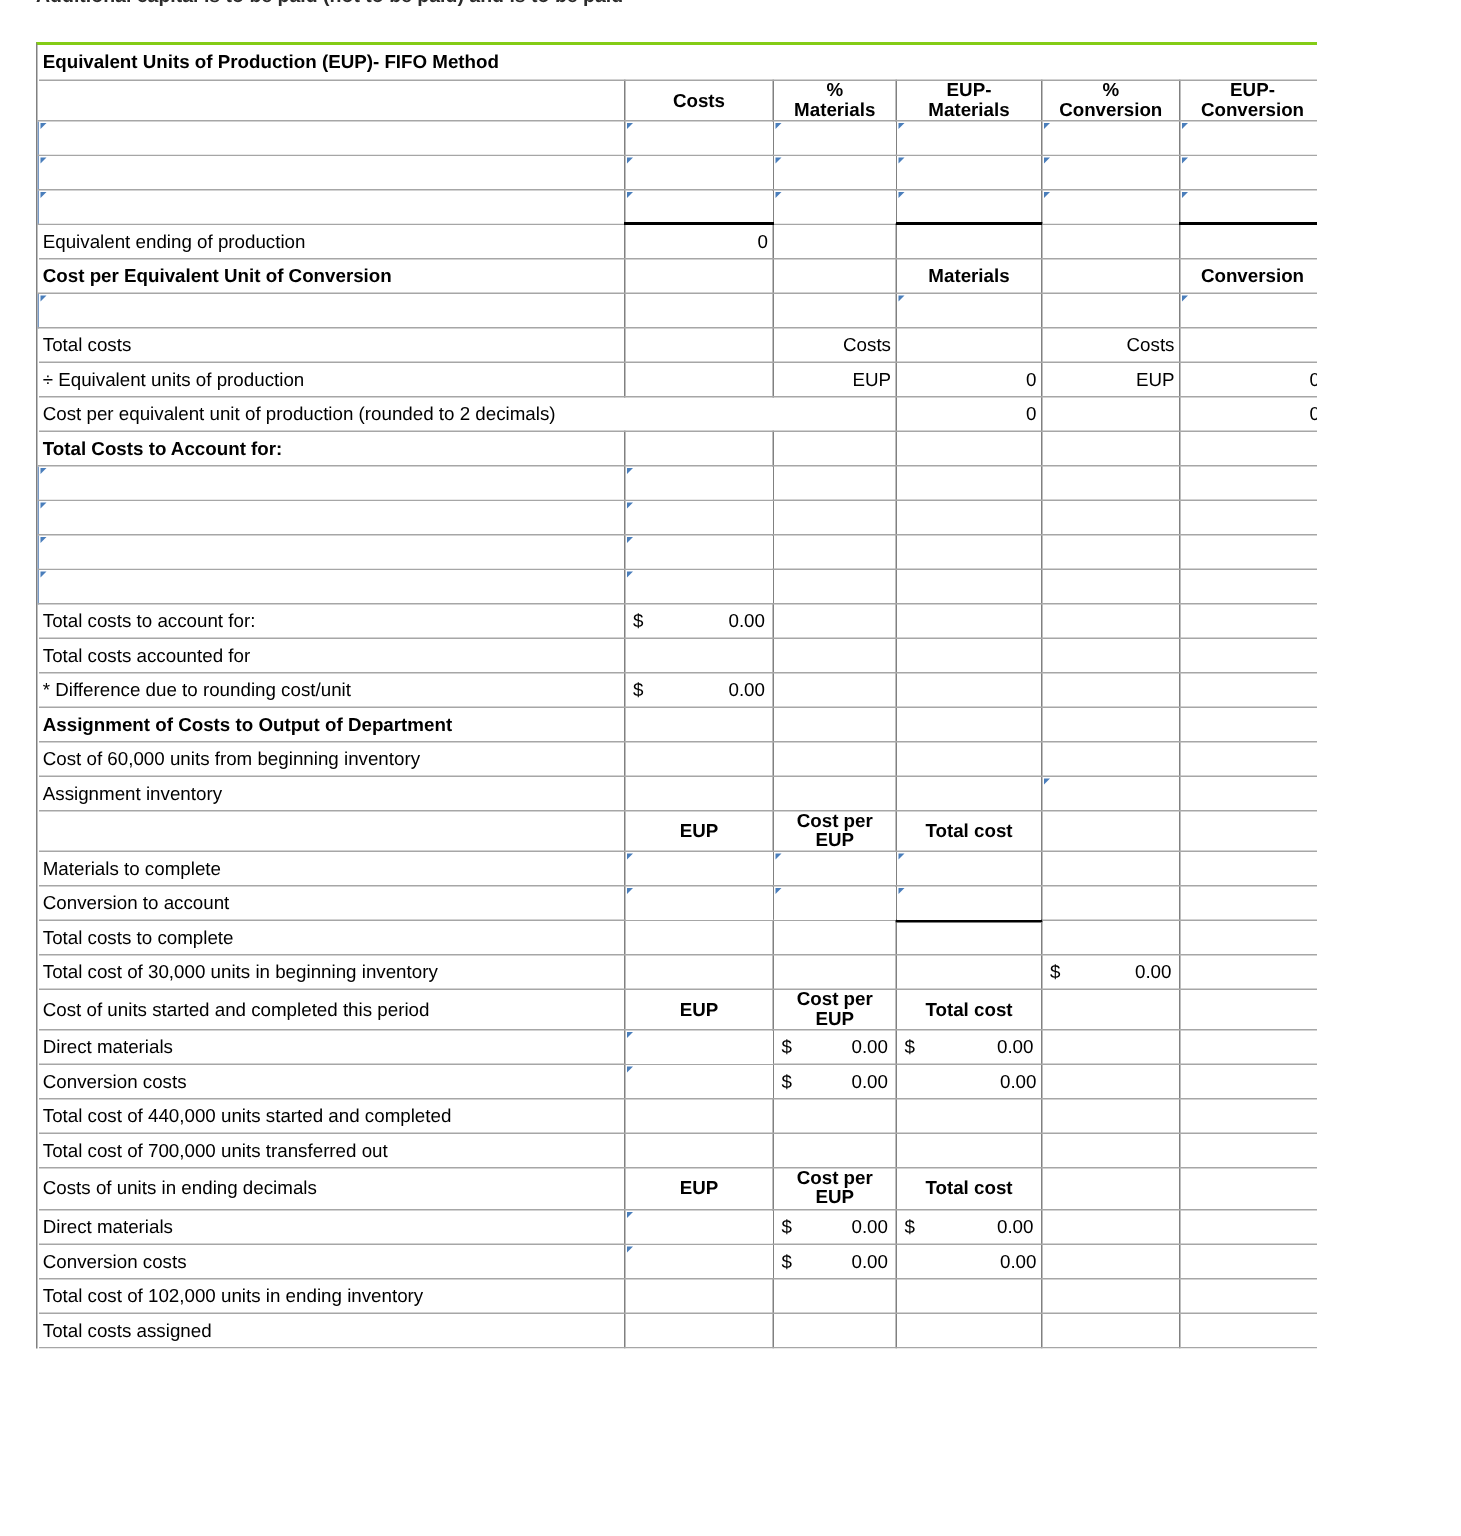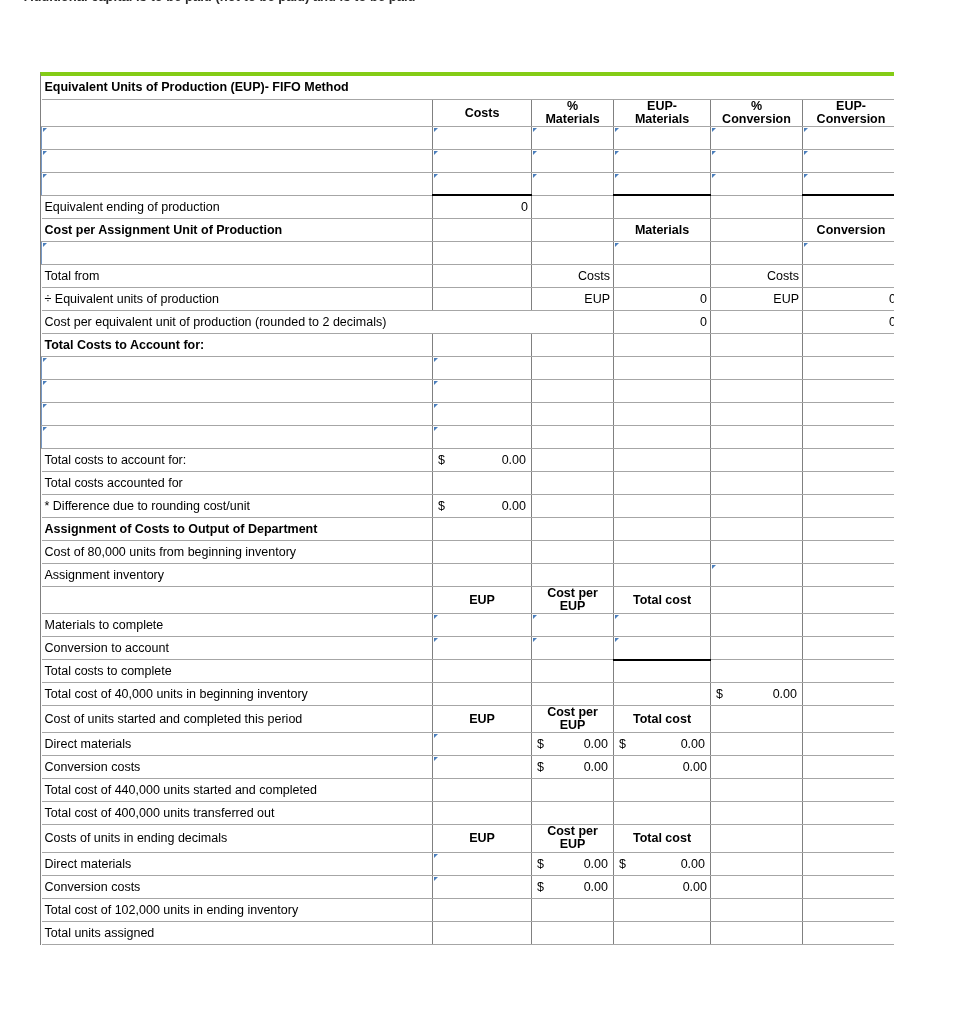--- a/index.html
+++ b/index.html
@@ -22,26 +22,25 @@
   }
   #top-clip .txt {
     position: absolute; left: 24px; top: -11px;
     font-size: 13px; font-weight: bold; color: #2b2b2b;
     white-space: nowrap;
   }
 
   
   #sheet {
     position: absolute;
-    left: 40px; top: 28px;
+    left: 24px; top: 28px;
     width: 854px;            
     overflow: hidden;
     border-left: 1px solid #808080;
-    border-top: 4px solid #84cc16;
-    margin-top: 44px;
+    border-top: 2px solid #84cc16;
   }
   table.ws {
     border-collapse: collapse;
     table-layout: fixed;
     width: 1000px;           
     font-size: 12.5px;
     color: #000000;
   }
   table.ws td {
     border-right: 1px solid #808080;
@@ -173,41 +172,41 @@
         <td>Equivalent ending of production</td>
         <td class="rgt bb">0</td>
         <td></td>
         <td class="bb"></td>
         <td></td>
         <td class="bb"></td>
 
       </tr>
 
       <tr>
-        <td class="blue">Cost per Assignment Unit of Production</td>
+        <td class="blue">Cost per Equivalent Unit of Conversion</td>
         <td class="blue-pl"></td>
         <td class="blue-pl"></td>
         <td class="blue ctr">Materials</td>
         <td class="blue-pl"></td>
         <td class="blue ctr">Conversion</td>
 
       </tr>
 
       <tr>
         <td class="inp"></td>
         <td></td>
         <td></td>
         <td class="inp"></td>
         <td></td>
         <td class="inp"></td>
 
       </tr>
 
       <tr>
-        <td>Total from</td>
+        <td>Total costs</td>
         <td></td>
         <td class="rgt bb1">Costs</td>
         <td class="bb1"></td>
         <td class="rgt bb1">Costs</td>
         <td class="bb1"></td>
 
       </tr>
 
       <tr>
         <td>÷ Equivalent units of production</td>
@@ -318,21 +317,21 @@
         <td class="blue">Assignment of Costs to Output of Department</td>
         <td class="blue-pl"></td>
         <td class="blue-pl"></td>
         <td class="blue-pl"></td>
         <td class="blue-pl"></td>
         <td class="blue-pl"></td>
 
       </tr>
 
       <tr>
-        <td>Cost of 80,000 units from beginning inventory</td>
+        <td>Cost of 60,000 units from beginning inventory</td>
         <td></td>
         <td></td>
         <td></td>
         <td></td>
         <td></td>
 
       </tr>
 
       <tr>
         <td>Assignment inventory</td>
@@ -381,21 +380,21 @@
         <td class="indent">Total costs to complete</td>
         <td></td>
         <td></td>
         <td></td>
         <td class="bb1"></td>
         <td></td>
 
       </tr>
 
       <tr>
-        <td>Total cost of 40,000 units in beginning inventory</td>
+        <td>Total cost of 30,000 units in beginning inventory</td>
         <td></td>
         <td></td>
         <td></td>
         <td>
           <span class="money">
             <span class="s">$</span>
             <span class="v">0.00</span>
           </span>
         </td>
         <td></td>
@@ -454,21 +453,21 @@
         <td class="indent">Total cost of 440,000 units started and completed</td>
         <td></td>
         <td></td>
         <td></td>
         <td class="bb1"></td>
         <td></td>
 
       </tr>
 
       <tr>
-        <td>Total cost of 400,000 units transferred out</td>
+        <td>Total cost of 700,000 units transferred out</td>
         <td></td>
         <td></td>
         <td></td>
         <td class="yellow"></td>
         <td></td>
 
       </tr>
 
       <tr>
         <td>Costs of units in ending decimals</td>
@@ -522,21 +521,21 @@
         <td class="indent">Total cost of 102,000 units in ending inventory</td>
         <td></td>
         <td></td>
         <td></td>
         <td class="yellow"></td>
         <td></td>
 
       </tr>
 
       <tr>
-        <td>Total units assigned</td>
+        <td>Total costs assigned</td>
         <td></td>
         <td></td>
         <td></td>
         <td class="yellow bb"></td>
         <td></td>
 
       </tr>
 
     </tbody>
   </table>

